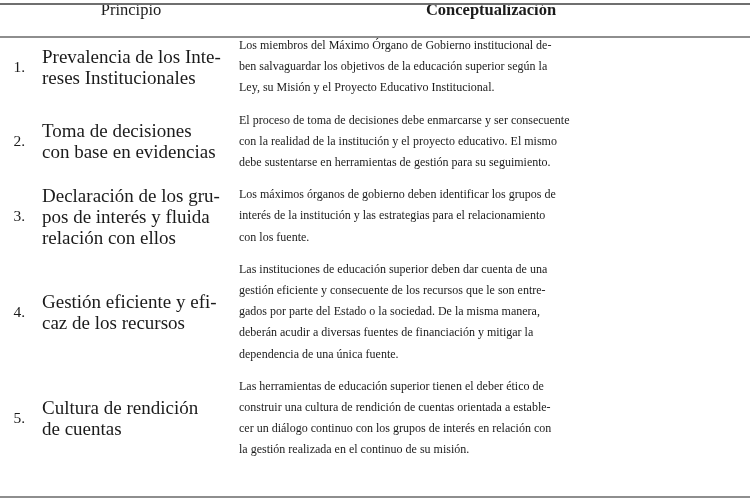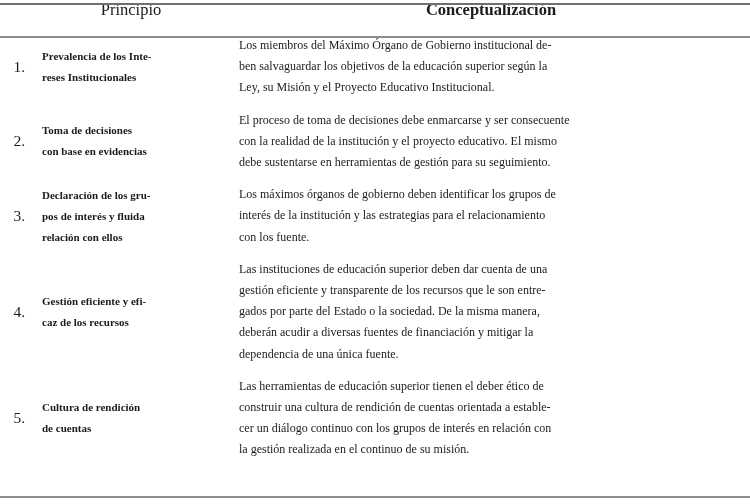--- a/index.html
+++ b/index.html
@@ -97,23 +97,22 @@
     font-size: 15.5px;
     vertical-align: middle;
     white-space: nowrap;
   }
 
   td.principle-cell {
     width: 202px;
     padding-left: 12px;
     padding-right: 10px;
     line-height: 21px;
-    font-size: 11px;
-    vertical-align: middle;
-    font-weight: bold;
+    font-size: 19px;
+    vertical-align: middle;
   }
 
   td.concept-cell {
     width: 518px;
     padding-left: 7px;
     line-height: 21.2px;
     font-size: 12px;
     vertical-align: middle;
     text-align: left;
   }
@@ -229,21 +228,21 @@
           <td></td>
         </tr>
         <tr>
           <td class="num-cell">4.</td>
           <td class="principle-cell">
             <span class="p-line">Gestión eficiente y efi-</span>
             <span class="p-line">caz de los recursos</span>
           </td>
           <td class="concept-cell">
             <span class="c-line">Las instituciones de educación superior deben dar cuenta de una</span>
-            <span class="c-line">gestión eficiente y transparente de los recursos que le son entre-</span>
+            <span class="c-line">gestión eficiente y consecuente de los recursos que le son entre-</span>
             <span class="c-line">gados por parte del Estado o la sociedad. De la misma manera,</span>
             <span class="c-line">deberán acudir a diversas fuentes de financiación y mitigar la</span>
             <span class="c-line">dependencia de una única fuente.</span>
           </td>
         </tr>
         <tr class="spacer">
           <td></td>
           <td></td>
           <td></td>
         </tr>

